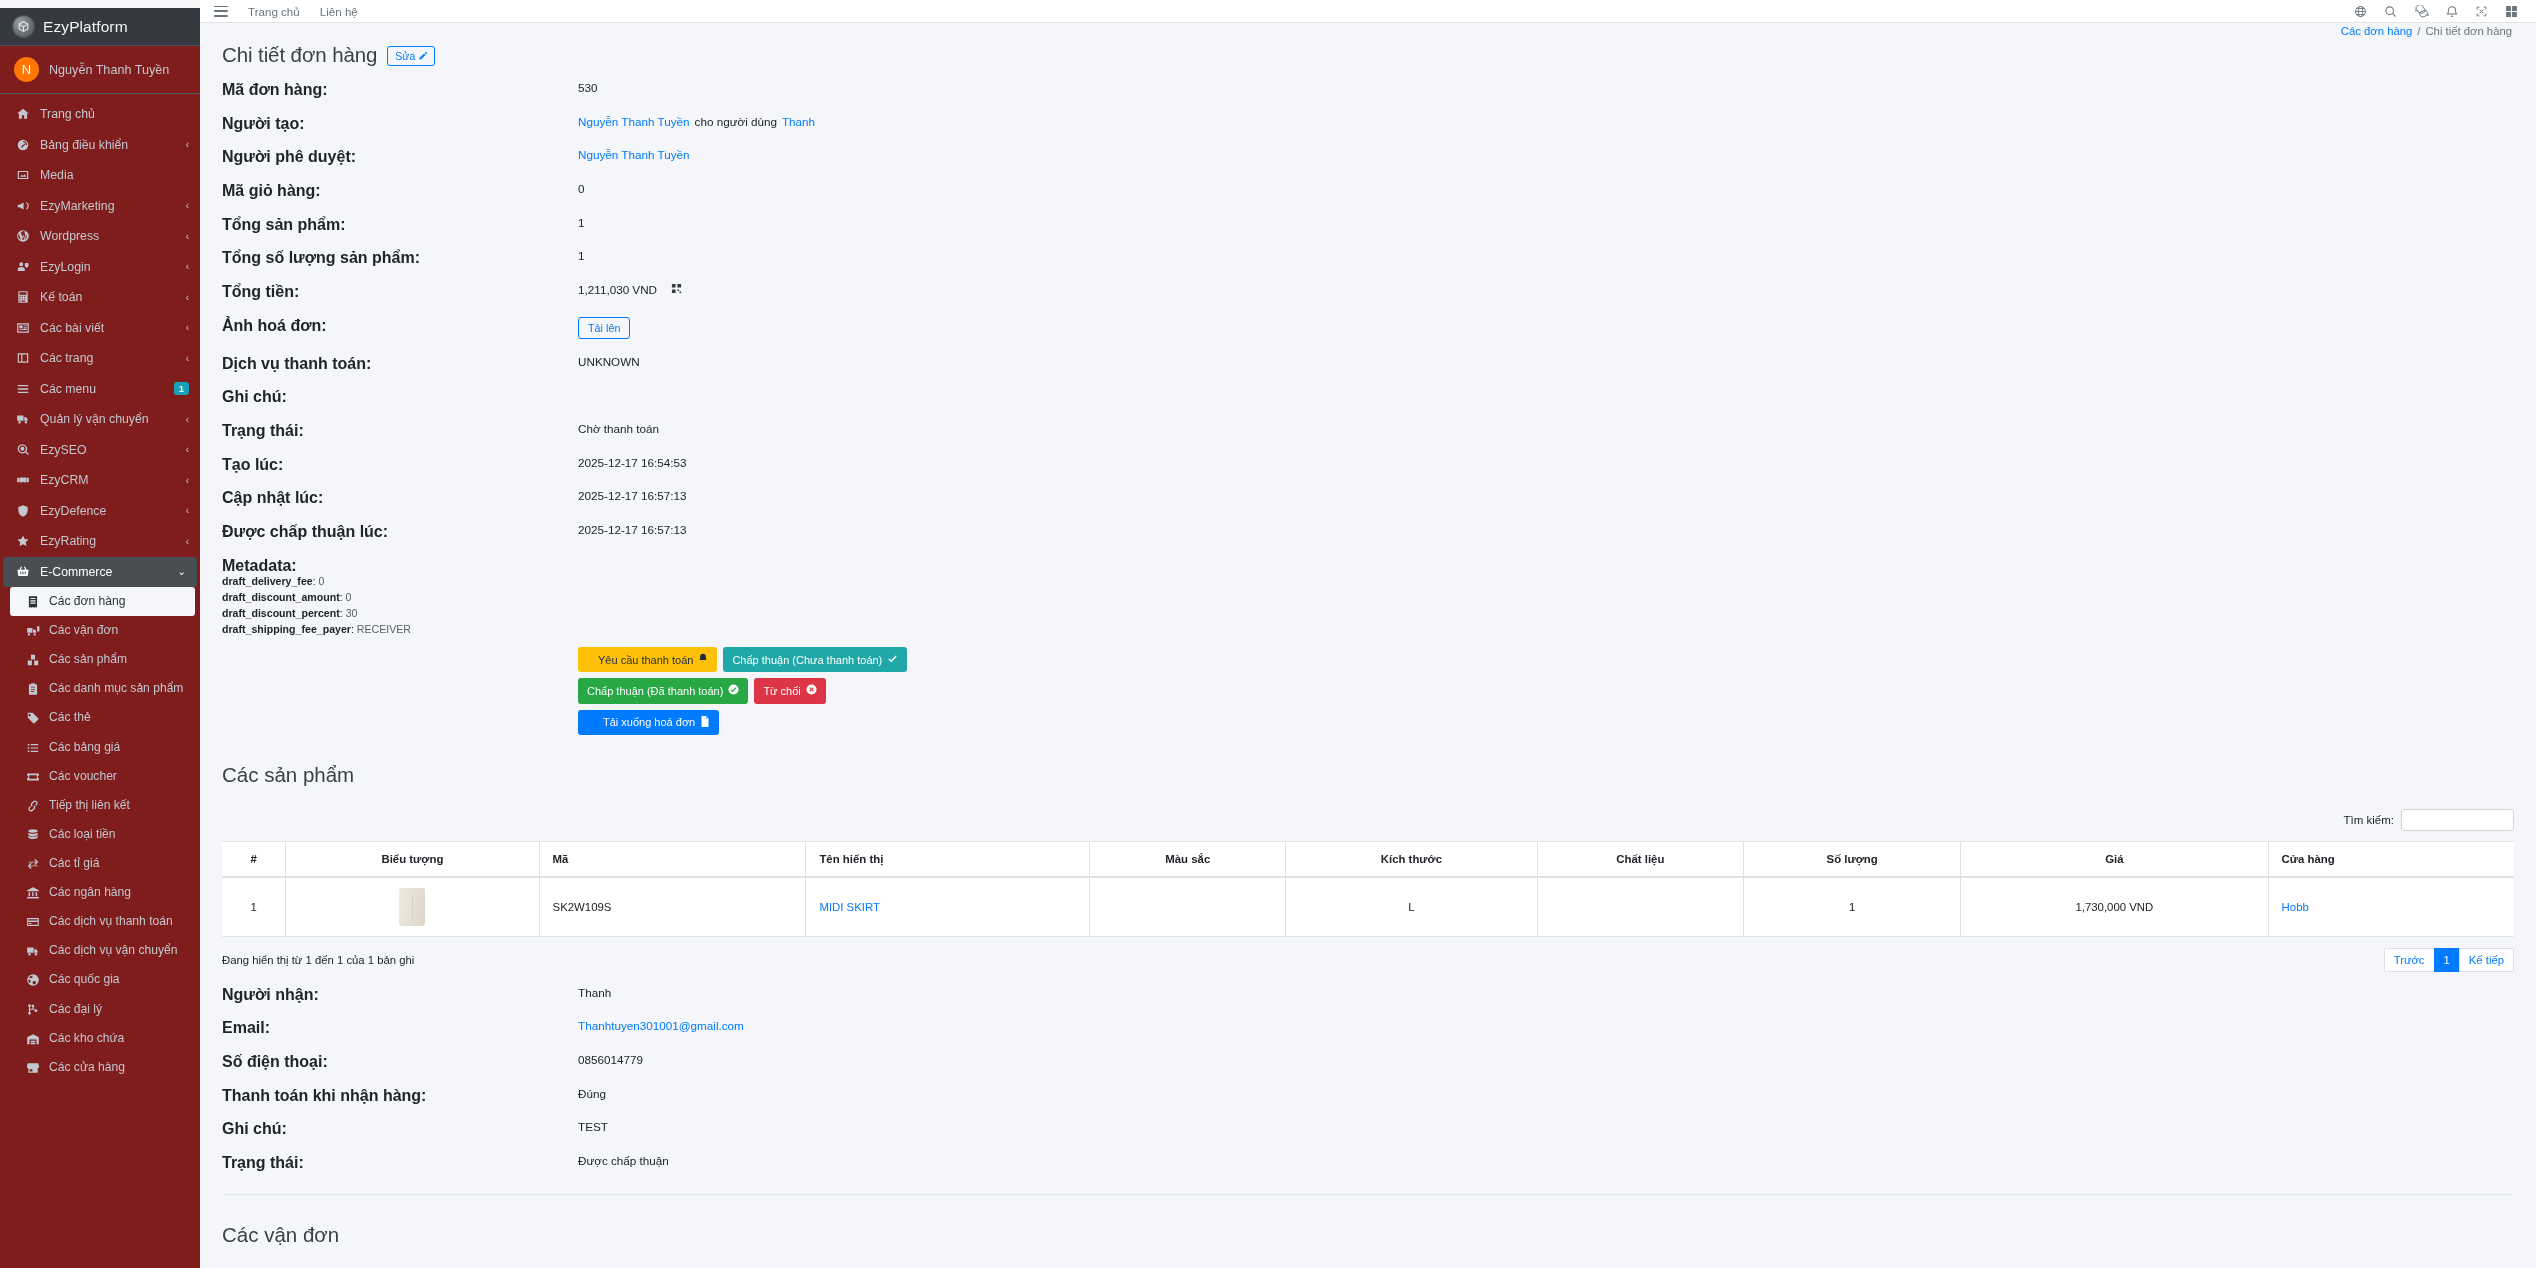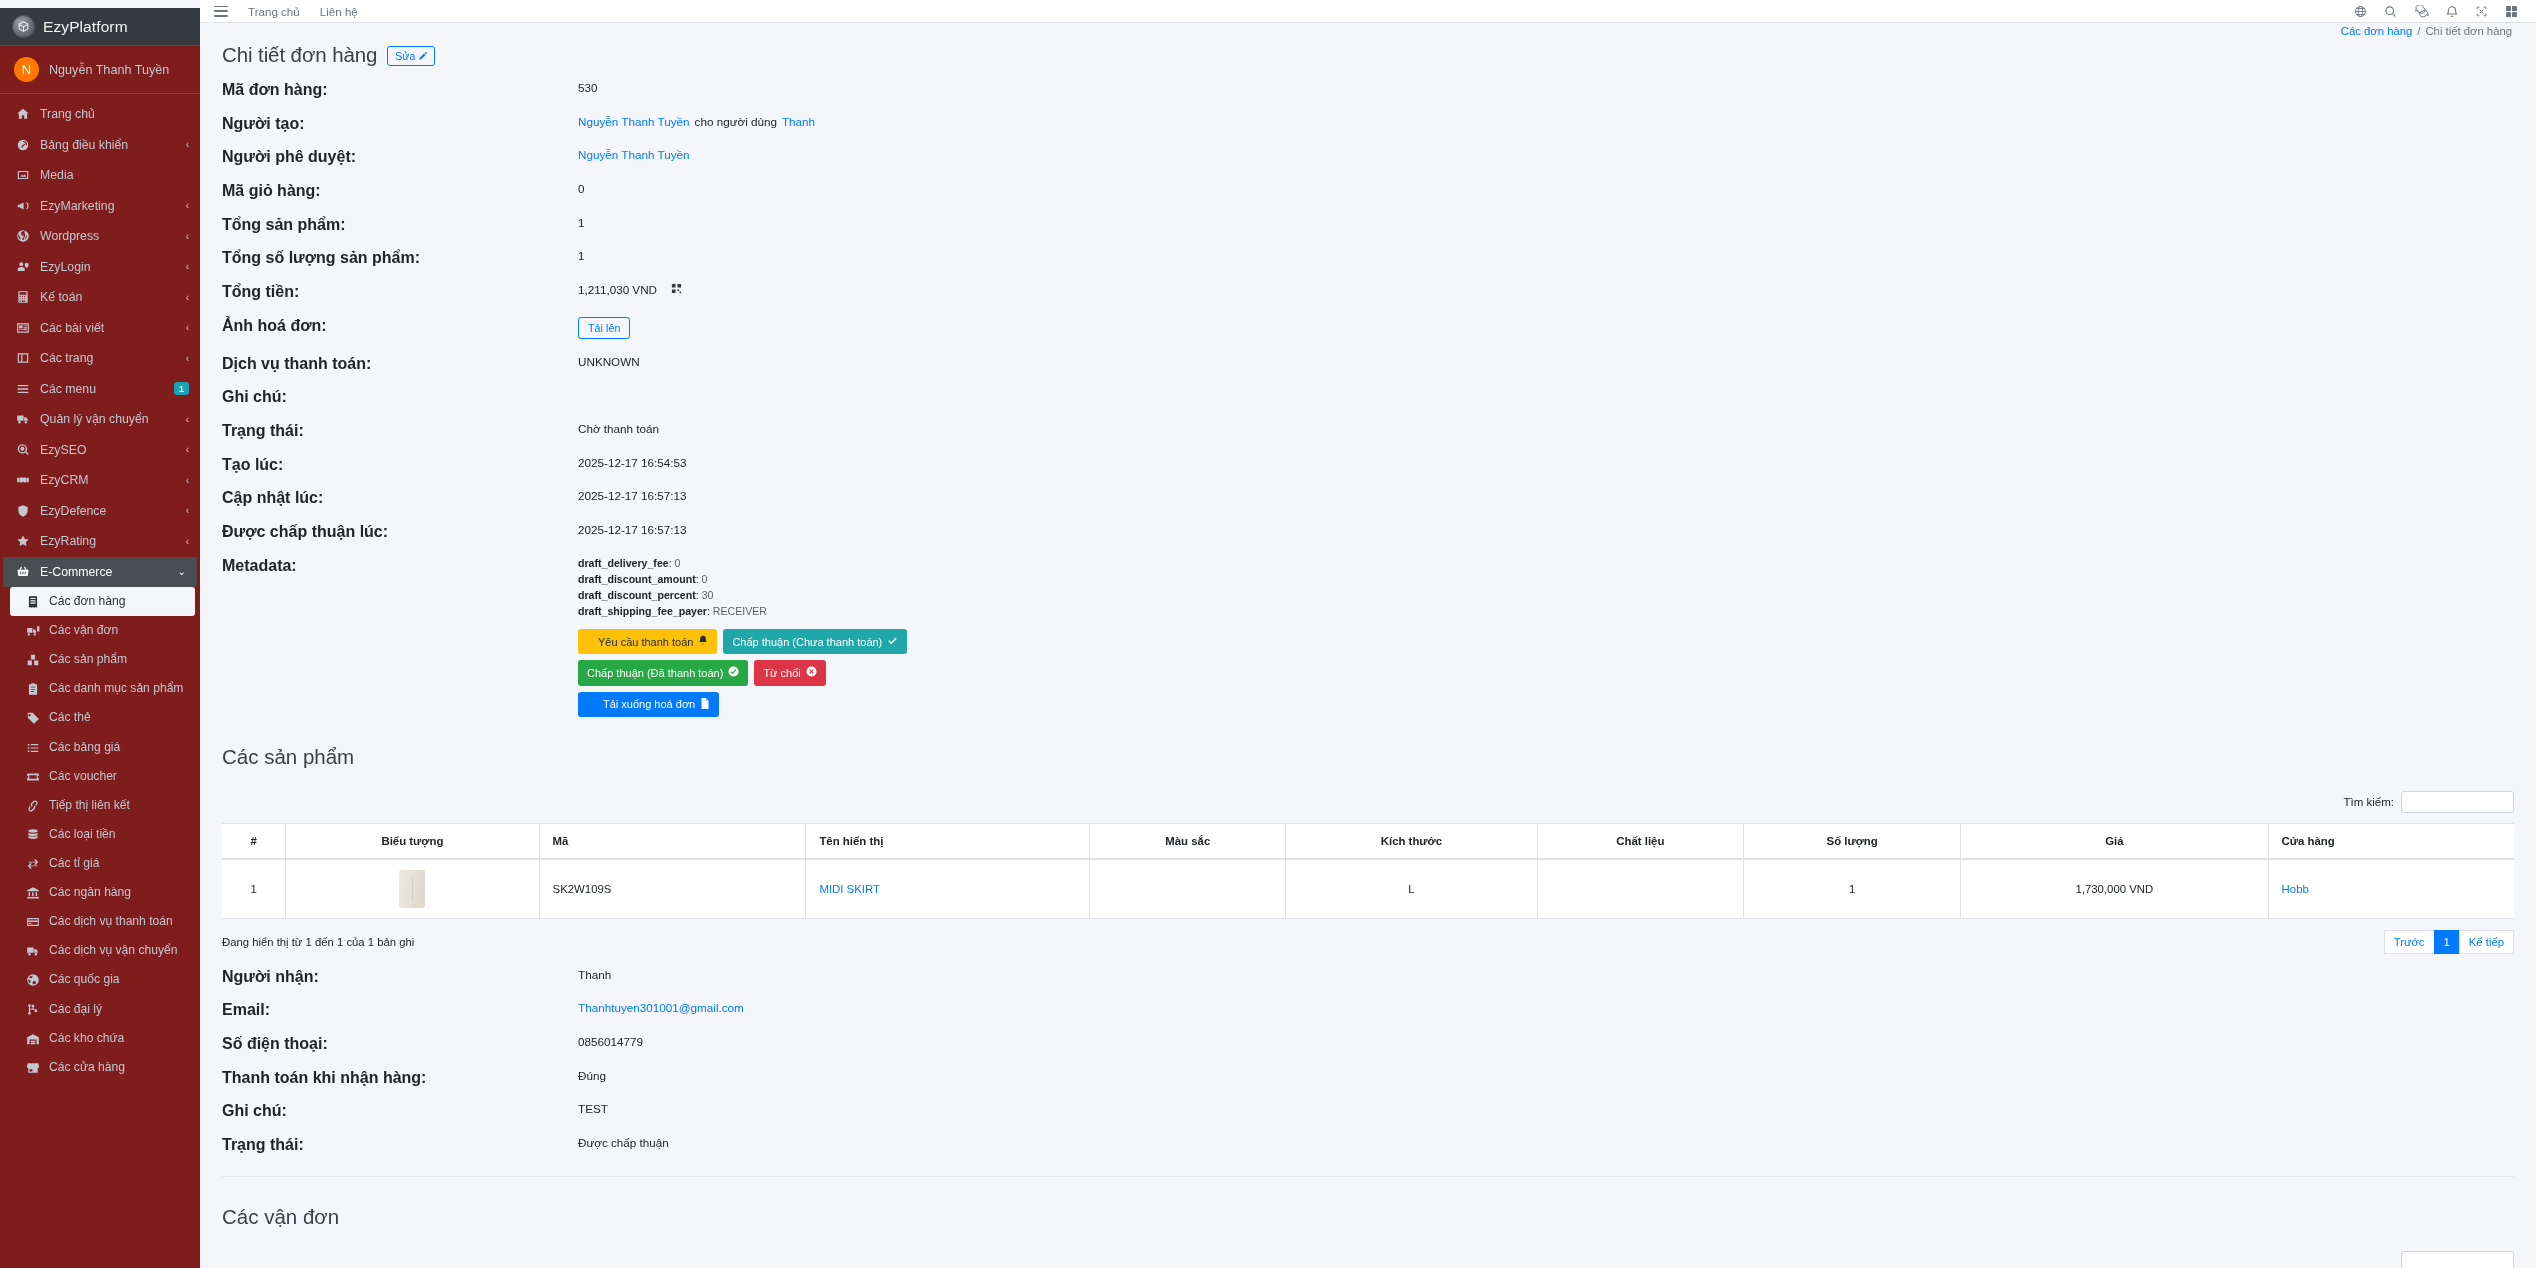--- a/index.html
+++ b/index.html
@@ -657,21 +657,21 @@
           <div class="dval">
             <span>2025-12-17 16:57:13</span>
           </div>
         </div>
         <div class="drow">
           <div class="dlabel">Được chấp thuận lúc:</div>
           <div class="dval">
             <span>2025-12-17 16:57:13</span>
           </div>
         </div>
-        <div class="drow" style="margin-bottom: 8px;">
+        <div class="drow" style="margin-bottom: 8px; flex-direction: column;">
           <div class="dlabel">Metadata:</div>
           <div class="dval">
             <div>
               <div class="meta-line"><b>draft_delivery_fee</b>: <span>0</span></div>
               <div class="meta-line"><b>draft_discount_amount</b>: <span>0</span></div>
               <div class="meta-line"><b>draft_discount_percent</b>: <span>30</span></div>
               <div class="meta-line"><b>draft_shipping_fee_payer</b>: <span>RECEIVER</span></div>
             </div>
           </div>
         </div>

